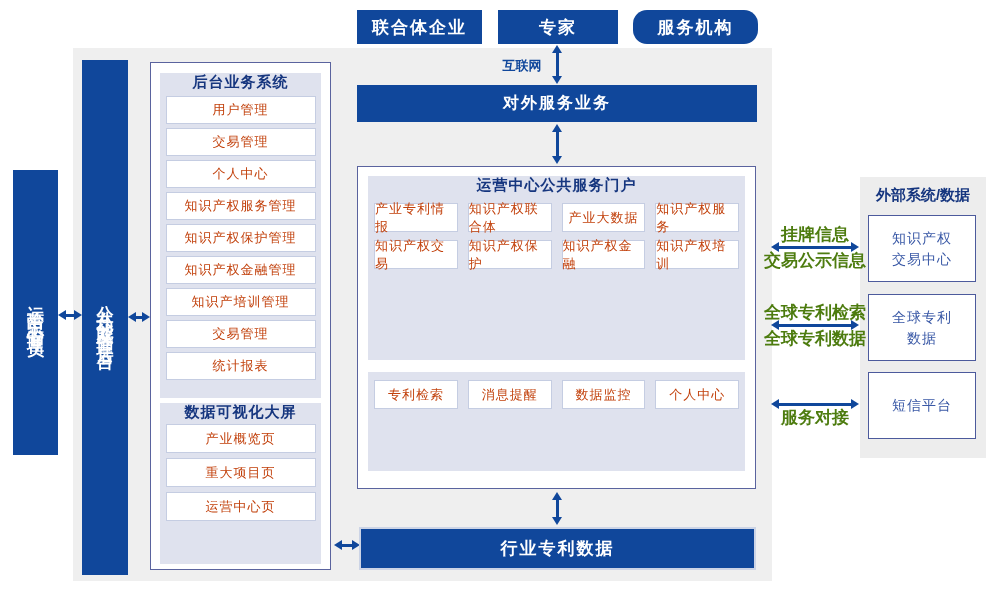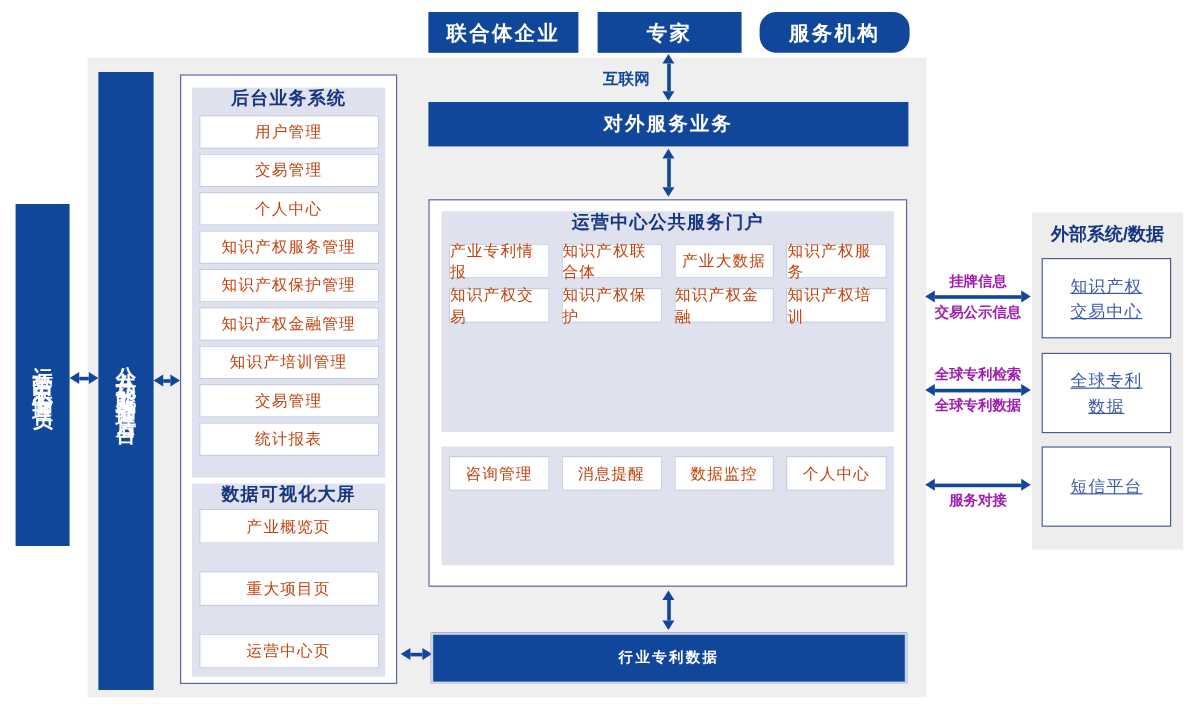--- a/index.html
+++ b/index.html
@@ -18,34 +18,34 @@
           display: flex; align-items: center; justify-content: center;
           font-size: 17px; letter-spacing: 6px; }
 
   .outline-box { position: absolute; background: #fff; border: 1px solid #5a639e; }
 
   .section { position: absolute; background: #dfe2ee; }
   .section-title { text-align: center; font-weight: bold; color: #16367f; font-size: 15px;
                    padding-top: 0; letter-spacing: 1px; }
   .items-col { display: flex; flex-direction: column; align-items: center; margin-top: 4px; gap: 4px; }
   .items-col .item { width: 150px; height: 28px; }
-  .items-col.wide-gap { gap: 23px; margin-top: 2px; }
+  .items-col.wide-gap { gap: 5px; margin-top: 2px; }
   .items-col.wide-gap .item { height: 29px; }
   .item { background: #fff; border: 1px solid #c5cde2; color: #c2410c; font-size: 13px;
           display: flex; align-items: center; justify-content: center; letter-spacing: 1px; }
   .grid2 { display: grid; grid-template-columns: 1fr 1fr 1fr 1fr; gap: 8px 10px; margin: 8px 6px 0; }
   .grid2 .item { height: 29px; }
 
   .ext-title { position: absolute; left: 860px; top: 186px; width: 126px; text-align: center;
                font-weight: bold; font-size: 15px; color: #16367f; }
   .ext-box { position: absolute; left: 868px; width: 108px; height: 67px; background: #fff;
              border: 1px solid #4c5a9c; color: #3a59a6; font-size: 14px;
              display: flex; align-items: center; justify-content: center; text-align: center;
              letter-spacing: 1px; line-height: 1.45; }
-  .ext-box span { display: inline-block; max-width: 62px; text-decoration: underline; }
+  .ext-box span { display: inline-block; max-width: 62px; }
 
   
   .harrow { position: absolute; height: 3px; background: #10479b; }
   .harrow::before { content: ""; position: absolute; left: -8px; top: -4px;
                     border-top: 5.5px solid transparent; border-bottom: 5.5px solid transparent;
                     border-right: 8px solid #10479b; }
   .harrow::after  { content: ""; position: absolute; right: -8px; top: -4px;
                     border-top: 5.5px solid transparent; border-bottom: 5.5px solid transparent;
                     border-left: 8px solid #10479b; }
   .varrow { position: absolute; width: 3px; background: #10479b; }
@@ -54,21 +54,21 @@
                     border-bottom: 8px solid #10479b; }
   .varrow::after  { content: ""; position: absolute; bottom: -8px; left: -4px;
                     border-left: 5.5px solid transparent; border-right: 5.5px solid transparent;
                     border-top: 8px solid #10479b; }
 
   .net-label { position: absolute; left: 492px; top: 57px; width: 60px; text-align: center;
                font-size: 13px; font-weight: bold; color: #10479b; }
 
   .link { position: absolute; left: 765px; width: 100px; display: flex; flex-direction: column; align-items: center; }
   .link .harrow { position: relative; width: 72px; margin: 4px 0; }
-  .link-label { font-size: 12px; font-weight: bold; color: #a21caf; line-height: 15px; white-space: nowrap; }
+  .link-label { font-size: 17px; font-weight: bold; color: #4d7c0f; line-height: 15px; white-space: nowrap; }
 </style>
 </head>
 <body>
 
 <div class="canvas">
 
   <div class="panel-main"></div>
   <div class="panel-ext"></div>
 
   <div class="bluebox actor" style="left:357px;">联合体企业</div>
@@ -122,32 +122,32 @@
         <div class="item">产业大数据</div>
         <div class="item">知识产权服务</div>
         <div class="item">知识产权交易</div>
         <div class="item">知识产权保护</div>
         <div class="item">知识产权金融</div>
         <div class="item">知识产权培训</div>
       </div>
     </div>
     <div class="section" style="left:10px; top:205px; right:10px; height:99px;">
       <div class="grid2">
-        <div class="item">咨询管理</div>
+        <div class="item">专利检索</div>
         <div class="item">消息提醒</div>
         <div class="item">数据监控</div>
         <div class="item">个人中心</div>
       </div>
     </div>
   </div>
 
   <div class="varrow" style="left:556px; top:500px; height:17px;"></div>
   <div class="harrow" style="left:342px; top:544px; width:10px;"></div>
 
-  <div class="bluebox" style="left:359px; top:527px; width:397px; height:43px; font-size:12px; border:2px solid #ccd4e6;">行业专利数据</div>
+  <div class="bluebox" style="left:359px; top:527px; width:397px; height:43px; font-size:17px; border:2px solid #ccd4e6;">行业专利数据</div>
 
   <div class="ext-title">外部系统/数据</div>
   <div class="ext-box" style="top:215px;">
     <span>知识产权交易中心</span>
   </div>
   <div class="ext-box" style="top:294px;">
     <span>全球专利数据</span>
   </div>
   <div class="ext-box" style="top:372px;">
     <span>短信平台</span>

